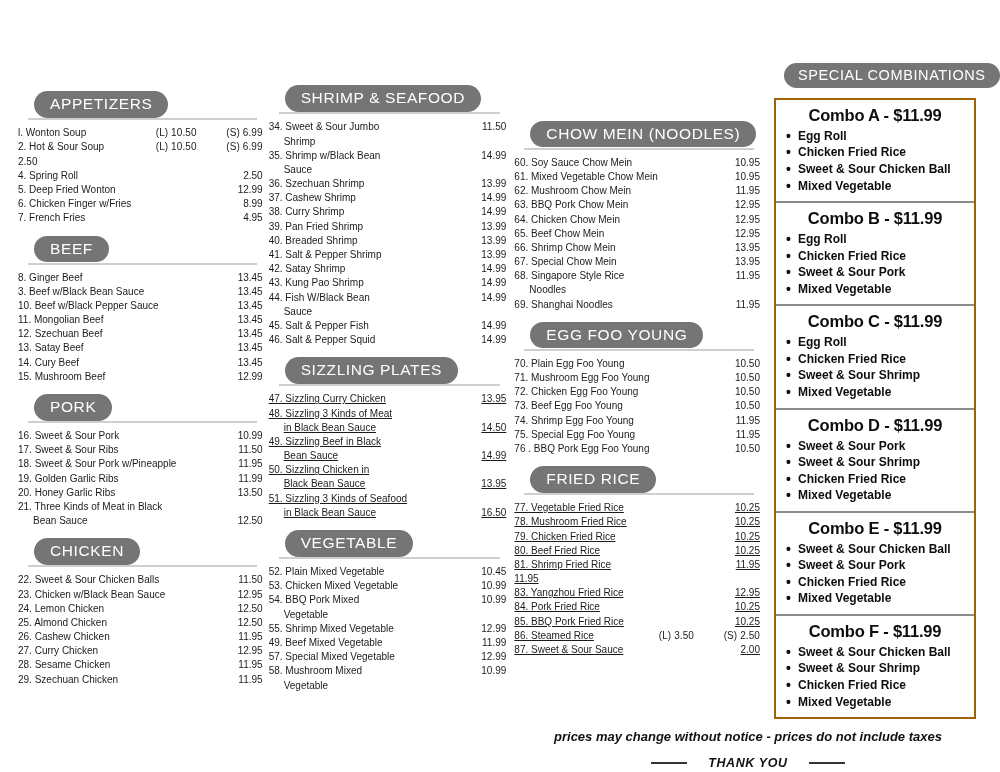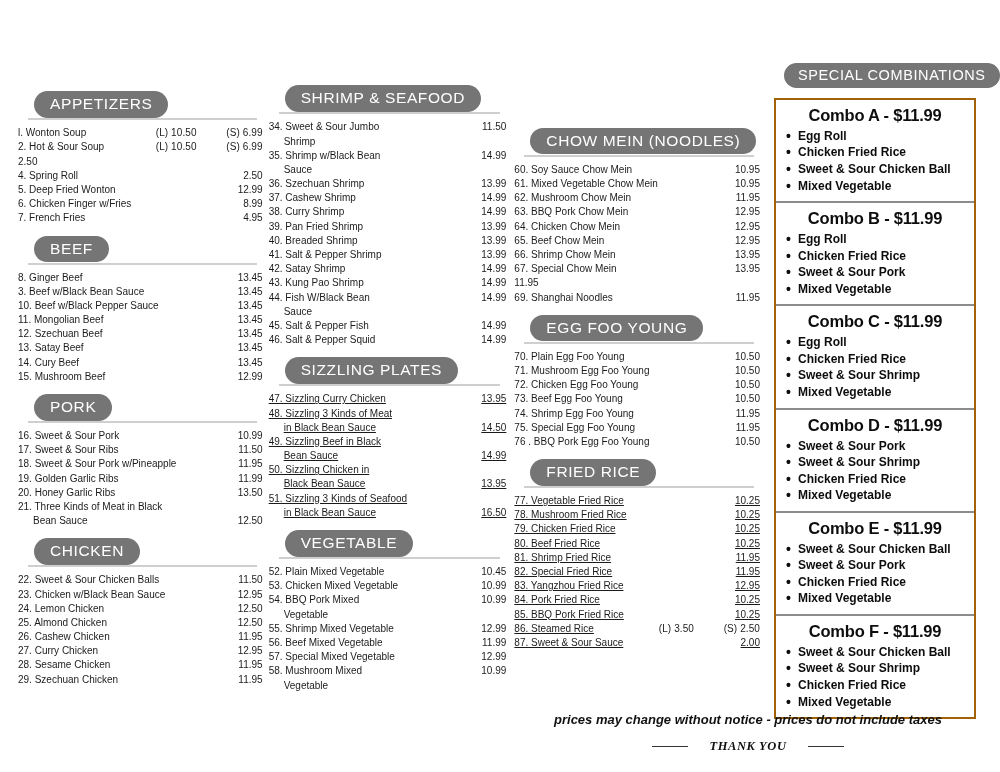--- a/index.html
+++ b/index.html
@@ -113,36 +113,35 @@
     left: 2px;
     top: -1px;
     font-size: 14px;
   }
 
   
   .footer {
     position: absolute;
     left: 510px;
     right: 14px;
-    bottom: 18px;
+    bottom: 2px;
     text-align: center;
   }
   .footer-note {
     font-weight: bold;
     font-style: italic;
     font-size: 13px;
     color: #111111;
     margin-bottom: 12px;
   }
   .thanks-row {
     display: flex;
     align-items: center;
     justify-content: center;
     gap: 21px;
-    font-family: Liberation Serif, serif;
   }
   .thanks-rule { display: block; width: 36px; height: 1.5px; background: #333; }
   .thanks-text {
     font-weight: bold;
     font-style: italic;
     font-size: 12.5px;
     letter-spacing: .6px;
     color: #111111;
   }
 </style>
@@ -384,21 +383,21 @@
           </div>
           <div class="item">
             <div class="item-name"><span>54. BBQ Pork Mixed</span><span class="cont">Vegetable</span></div>
             <div class="item-price"><span>10.99</span></div>
           </div>
           <div class="item">
             <div class="item-name"><span>55. Shrimp Mixed Vegetable</span></div>
             <div class="item-price"><span>12.99</span></div>
           </div>
           <div class="item">
-            <div class="item-name"><span>56. Beef Mixed Vegetable</span></div>
+            <div class="item-name"><span>49. Beef Mixed Vegetable</span></div>
             <div class="item-price"><span>11.99</span></div>
           </div>
           <div class="item">
             <div class="item-name"><span>57. Special Mixed Vegetable</span></div>
             <div class="item-price"><span>12.99</span></div>
           </div>
           <div class="item">
             <div class="item-name"><span>58. Mushroom Mixed</span><span class="cont">Vegetable</span></div>
             <div class="item-price"><span>10.99</span></div>
           </div>
@@ -435,20 +434,21 @@
           </div>
           <div class="item">
             <div class="item-name"><span>66. Shrimp Chow Mein</span></div>
             <div class="item-price"><span>13.95</span></div>
           </div>
           <div class="item">
             <div class="item-name"><span>67. Special Chow Mein</span></div>
             <div class="item-price"><span>13.95</span></div>
           </div>
           <div class="item">
+            <div class="item-name"><span>68. Singapore Style Rice</span><span class="cont">Noodles</span></div>
             <div class="item-price"><span>11.95</span></div>
           </div>
           <div class="item">
             <div class="item-name"><span>69. Shanghai Noodles</span></div>
             <div class="item-price"><span>11.95</span></div>
           </div>
         </div>
       </div>
       <div class="sec" style="margin-top: 10px;">
         <div class="sec-head indent"><span class="sec-rule"></span><span class="pill">EGG FOO YOUNG</span></div>
@@ -500,21 +500,20 @@
           </div>
           <div class="item">
             <div class="item-name"><span>80. Beef Fried Rice</span></div>
             <div class="item-price"><span>10.25</span></div>
           </div>
           <div class="item">
             <div class="item-name"><span>81. Shrimp Fried Rice</span></div>
             <div class="item-price"><span>11.95</span></div>
           </div>
           <div class="item">
-            <div class="item-name"><span>82. Special Fried Rice</span></div>
             <div class="item-price"><span>11.95</span></div>
           </div>
           <div class="item">
             <div class="item-name"><span>83. Yangzhou Fried Rice</span></div>
             <div class="item-price"><span>12.95</span></div>
           </div>
           <div class="item">
             <div class="item-name"><span>84. Pork Fried Rice</span></div>
             <div class="item-price"><span>10.25</span></div>
           </div>

